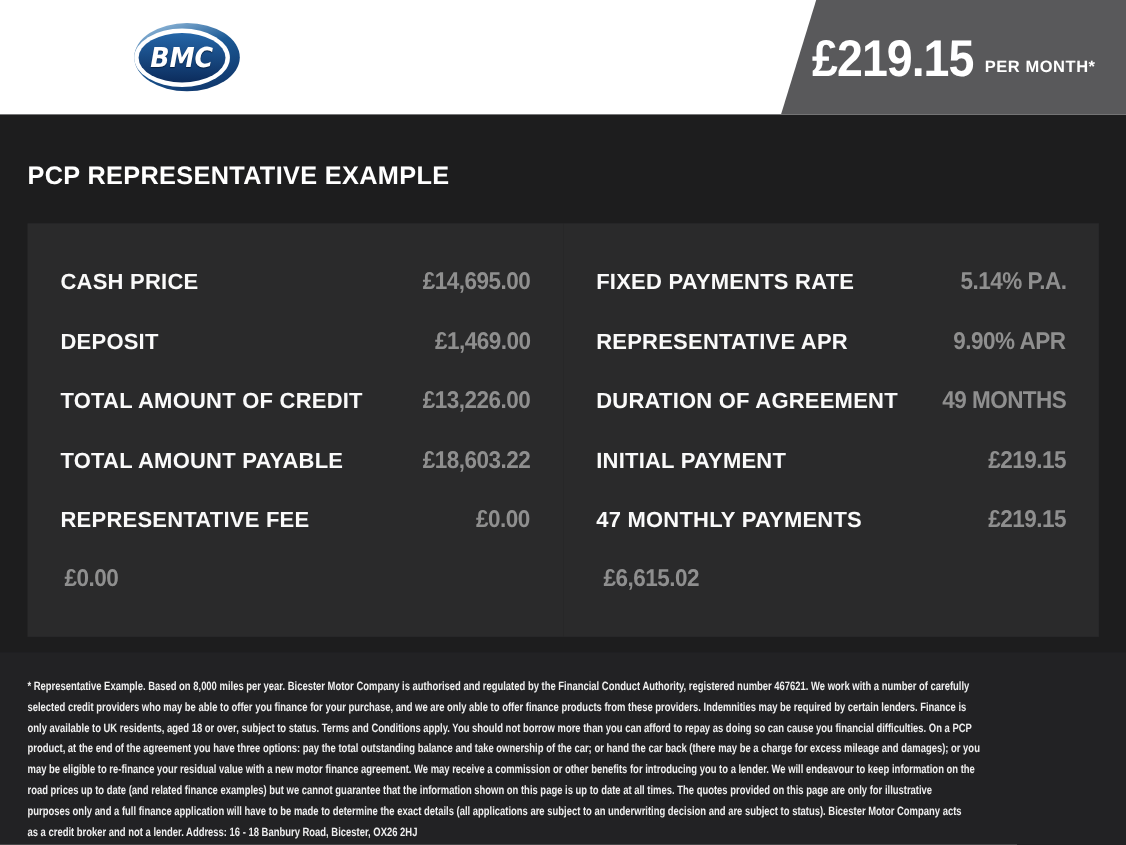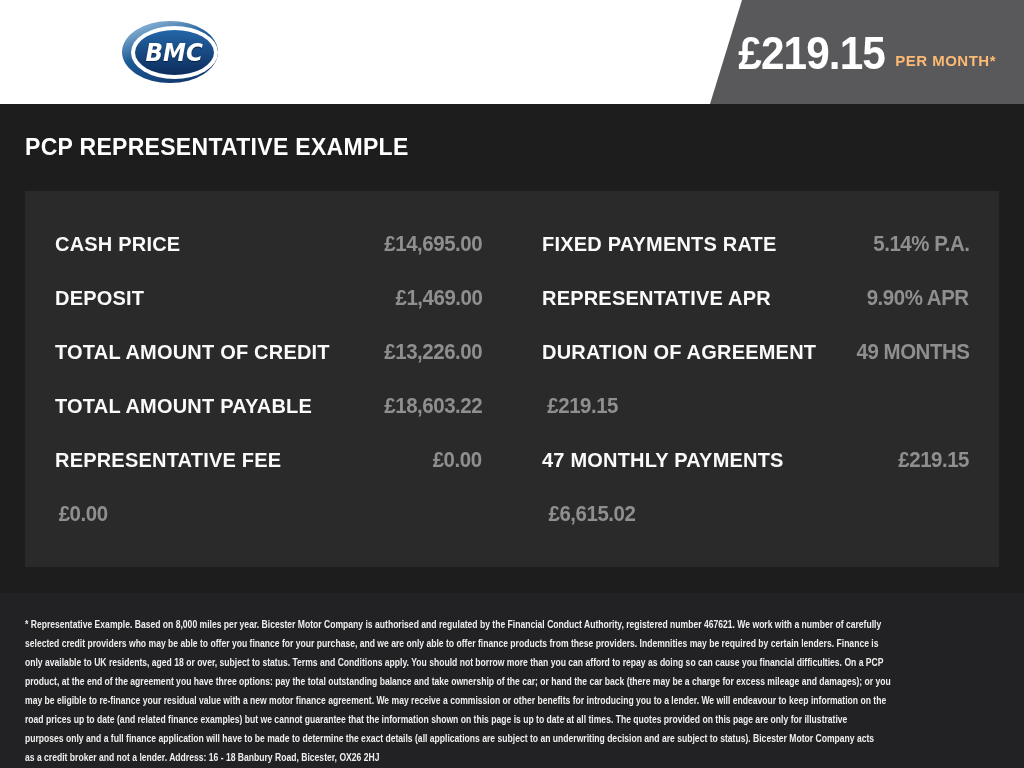--- a/index.html
+++ b/index.html
@@ -18,21 +18,21 @@
     background:#ffffff;
     overflow:hidden;
   }
   .logo{
     position:absolute;left:122px;top:21px;
     width:96px;height:62px;
   }
   .logo-ring1{
     width:96px;height:62px;border-radius:50%;
     background:linear-gradient(160deg,#aacde8 0%,#1c5a96 45%,#0e2f62 100%);
-    display:flex;align-items:center;justify-content:flex-end;
+    display:flex;align-items:center;justify-content:flex-start;
   }
   .logo-ring2{
     width:87px;height:53px;border-radius:50%;
     background:#ffffff;
     display:flex;align-items:center;justify-content:center;
   }
   .logo-core{
     width:79px;height:45px;border-radius:50%;
     background:linear-gradient(180deg,#2466a8,#0c2c5c);
     display:flex;align-items:center;justify-content:center;
@@ -52,29 +52,29 @@
     display:flex;align-items:center;justify-content:flex-end;
     padding-right:28px;box-sizing:border-box;
   }
   .price-amount{
     display:inline-block;
     font-size:47px;font-weight:bold;color:#ffffff;
     letter-spacing:-1px;
     transform:scaleX(0.9);transform-origin:right center;
   }
   .price-period{
-    font-size:15px;font-weight:bold;color:#fdba74;
+    font-size:15px;font-weight:bold;color:#ffffff;
     letter-spacing:0.5px;
     margin-left:10px;margin-top:16px;
   }
 
   
   .main{padding:0 25px;}
   .page-title{
-    margin:0;padding-top:30px;
+    margin:0;padding-top:42px;
     font-size:23px;font-weight:bold;color:#ffffff;
     letter-spacing:0.3px;
   }
   .panels{
     display:flex;margin-top:30px;
   }
   .panel{
     flex:1;height:376px;
     background:#2a2a2b;
     box-sizing:border-box;
@@ -165,20 +165,21 @@
           </div>
           <div class="row">
             <span class="row-label">REPRESENTATIVE APR</span>
             <span class="row-value">9.90% APR</span>
           </div>
           <div class="row">
             <span class="row-label">DURATION OF AGREEMENT</span>
             <span class="row-value">49 MONTHS</span>
           </div>
           <div class="row">
+            <span class="row-label">INITIAL PAYMENT</span>
             <span class="row-value">£219.15</span>
           </div>
           <div class="row">
             <span class="row-label">47 MONTHLY PAYMENTS</span>
             <span class="row-value">£219.15</span>
           </div>
           <div class="row">
             <span class="row-value">£6,615.02</span>
           </div>
         </section>

